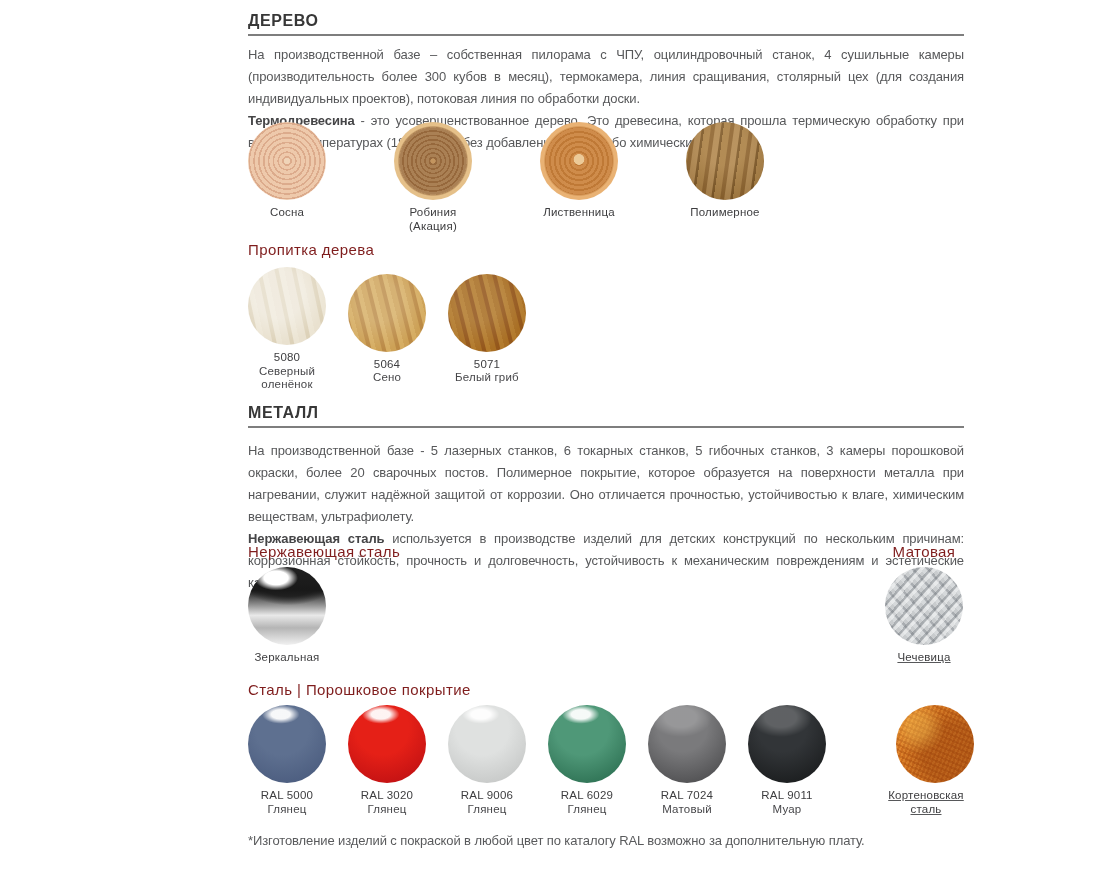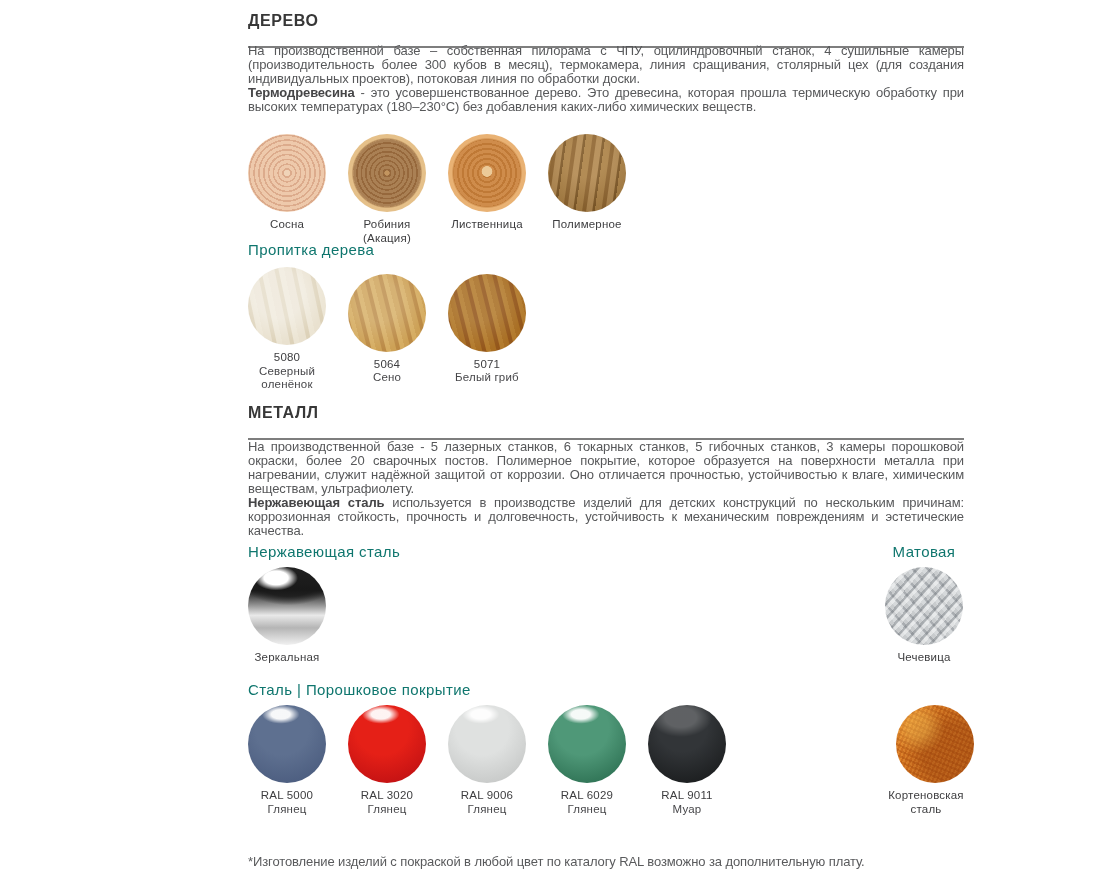--- a/index.html
+++ b/index.html
@@ -1,39 +1,39 @@
 <!DOCTYPE html>
 <html lang="ru"><head>
 <meta charset="utf-8">
 <style>
   html,body{margin:0;padding:0;background:#fff;}
   .page{position:relative;width:1110px;height:879px;background:#fff;overflow:hidden;
         font-family:"Liberation Sans",sans-serif;color:#57585a;}
   .content-x{left:248px;width:716px;}
 
   
-  .section-head{position:absolute;left:248px;width:716px;border-bottom:2px solid #7e7e7e;padding-bottom:16px;}
+  .section-head{position:absolute;left:248px;width:716px;border-bottom:2px solid #7e7e7e;padding-bottom:4px;}
   .section-head h2{margin:0;font-size:16px;font-weight:bold;color:#373737;letter-spacing:.6px;}
 
-  .body-text{position:absolute;font-size:13px;line-height:14px;text-align:justify;color:#57585a;
+  .body-text{position:absolute;font-size:13px;line-height:22px;text-align:justify;color:#57585a;
              letter-spacing:-.1px;}
   .body-text p{margin:0;}
   .bold-term{font-weight:bold;color:#454547;}
 
-  .subtitle{position:absolute;font-size:15px;color:#0f766e;letter-spacing:.4px;}
+  .subtitle{position:absolute;font-size:15px;color:#7f1d1d;letter-spacing:.4px;}
 
   
   .swatch-row{position:absolute;display:flex;}
   .swatch-col{width:100px;display:flex;flex-direction:column;align-items:center;}
   .swatch{width:78px;height:78px;border-radius:50%;flex:none;}
   .swatch-label{margin-top:6px;font-size:11.5px;line-height:13.5px;color:#3d3d3f;text-align:center;
                 letter-spacing:.2px;width:96px;}
   .swatch-sublabel{font-size:11.5px;line-height:13.5px;color:#47474a;text-align:center;letter-spacing:.2px;width:92px;}
 
-  .single-swatch{position:absolute;width:100px;display:flex;flex-direction:column;align-items:center;}
+  .single-swatch{position:absolute;width:100px;display:flex;flex-direction:column;align-items:center;text-decoration:underline;}
 
   
   .art-pine{background:
       radial-gradient(circle at 50% 50%, #f0d4b8 0 5%, rgba(0,0,0,0) 6%),
       radial-gradient(circle, rgba(0,0,0,0) 0 88%, #cf9770 92% 100%),
       repeating-radial-gradient(circle at 50% 50%, #eec9ab 0 3.2px, #dcab8c 3.2px 4.8px);}
   .art-robinia{background:
       radial-gradient(circle at 50% 50%, #c3955f 0 4%, rgba(0,0,0,0) 5%),
       radial-gradient(circle, rgba(0,0,0,0) 0 60%, #e5c089 64% 85%, #54391f 90% 100%),
       repeating-radial-gradient(circle at 50% 50%, #aa8054 0 2.8px, #96683c 2.8px 4.4px);}
@@ -90,21 +90,21 @@
 
   <div class="section-head" style="top:12px;">
     <h2>ДЕРЕВО</h2>
   </div>
 
   <div class="body-text content-x" style="top:44px;position:absolute;">
     <p>На производственной базе – собственная пилорама с ЧПУ, оцилиндровочный станок, 4 сушильные камеры (производительность более 300 кубов в месяц), термокамера, линия сращивания, столярный цех (для создания индивидуальных проектов), потоковая линия по обработки доски.</p>
     <p><span class="bold-term">Термодревесина</span><span> - это усовершенствованное дерево. Это древесина, которая прошла термическую обработку при высоких температурах (180–230°C) без добавления каких-либо химических веществ.</span></p>
   </div>
 
-  <div class="swatch-row" style="top:134px;left:237px;">
+  <div class="swatch-row" style="top:122px;left:237px;gap:46px;">
 
       <div class="swatch-col">
         <div class="swatch art-pine" style="--c: #eec9ab;"></div>
         <div class="swatch-label">Сосна</div>
       </div>
 
       <div class="swatch-col">
         <div class="swatch art-robinia" style="--c: #a07650;"></div>
         <div class="swatch-label">Робиния (Акация)</div>
       </div>
@@ -191,28 +191,33 @@
         <div class="swatch-label">RAL 9006</div>
         <div class="swatch-sublabel">Глянец</div>
       </div>
 
       <div class="swatch-col">
         <div class="swatch art-ball" style="--c: #4f9878; --c2: #25674a;"></div>
         <div class="swatch-label">RAL 6029</div>
         <div class="swatch-sublabel">Глянец</div>
       </div>
 
+      <div class="swatch-col">
+        <div class="swatch art-ball-matte" style="--c: #7a7a7c; --c2: #454547;"></div>
+        <div class="swatch-label">RAL 7024</div>
+        <div class="swatch-sublabel">Матовый</div>
+      </div>
 
       <div class="swatch-col">
         <div class="swatch art-ball-matte" style="--c: #323538; --c2: #151718;"></div>
         <div class="swatch-label">RAL 9011</div>
         <div class="swatch-sublabel">Муар</div>
       </div>
     </div>
 
   <div class="single-swatch" style="top:705px;left:874px;align-items:flex-end;">
     <div class="swatch art-corten"></div>
     <div class="swatch-label">Кортеновская сталь</div>
   </div>
 
-  <div class="footnote" style="top:854px;left:248px;width:716px;">*Изготовление изделий с покраской в любой цвет по каталогу RAL возможно за дополнительную плату.</div>
+  <div class="footnote" style="top:833px;left:248px;width:716px;">*Изготовление изделий с покраской в любой цвет по каталогу RAL возможно за дополнительную плату.</div>
 
 </div>
 
 </body></html>

